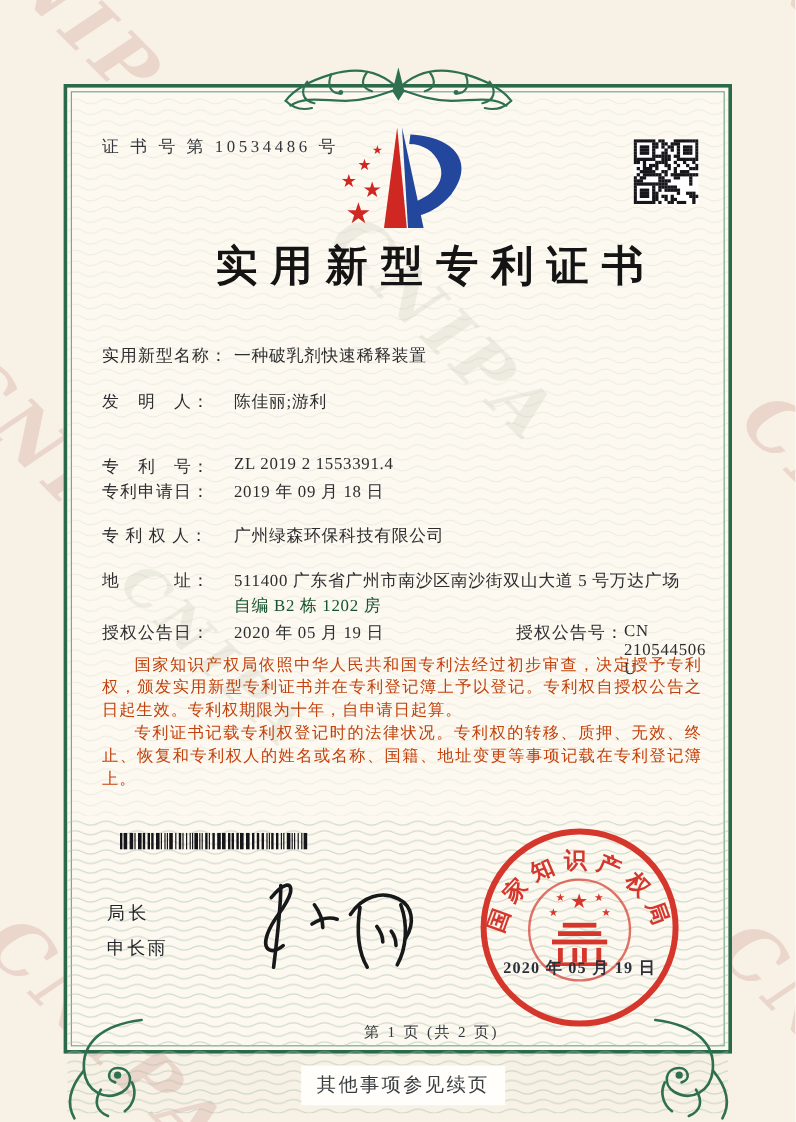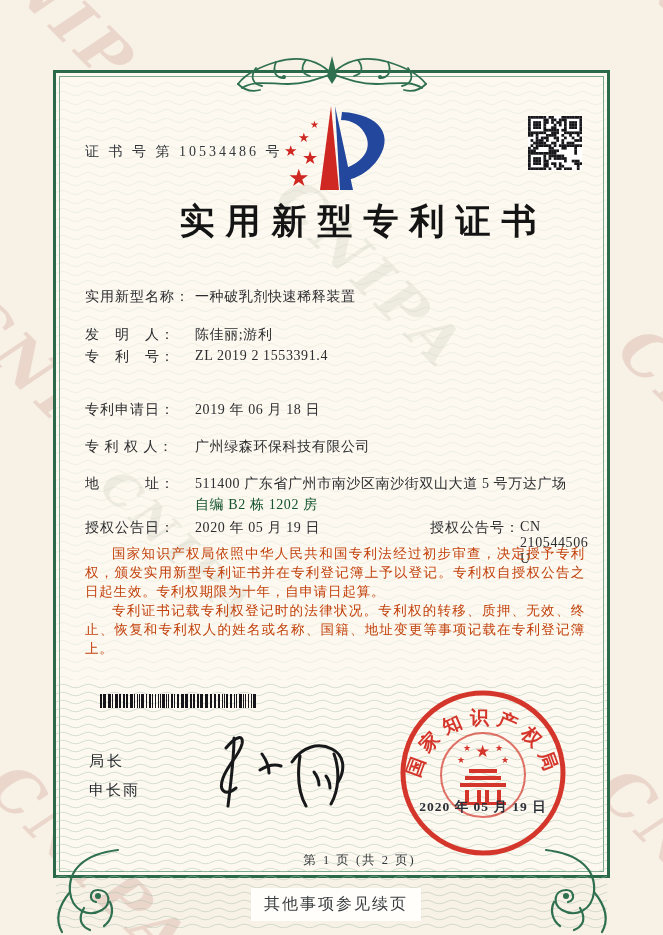--- a/index.html
+++ b/index.html
@@ -13,21 +13,21 @@
   .wm.gray{color:rgba(180,178,165,0.20);font-size:58px;}
 
   
   .frame-outer{position:absolute;left:53px;top:70px;width:557px;height:808px;
       border:3px solid #2a6a4b;box-sizing:border-box;background:#fdf9f0;}
   .frame-inner{position:absolute;left:59px;top:76px;width:545px;height:796px;
       border:1px solid #7aa88c;box-sizing:border-box;}
 
   .waves{position:absolute;pointer-events:none;}
 
-  .certno{position:absolute;left:85px;top:114px;font-size:14px;color:#33363a;letter-spacing:3px;margin-top:29px;}
+  .certno{position:absolute;left:85px;top:114px;font-size:14px;color:#33363a;letter-spacing:3px;}
   .logo{position:absolute;left:268px;top:98px;width:134px;height:100px;}
   .qr{position:absolute;left:528px;top:116px;width:54px;height:54px;background:#fff;}
 
   .title{position:absolute;left:0;top:198px;width:100%;text-align:center;
       font-size:35px;font-weight:bold;color:#141414;letter-spacing:11px;padding-left:32px;}
 
   .row{position:absolute;left:85px;display:flex;font-size:14px;color:#2d2d30;}
   .row .lbl{width:110px;flex:none;letter-spacing:1px;}
   .row .val{letter-spacing:0.6px;}
   .addr2{position:absolute;left:195px;font-size:14px;color:#14532d;letter-spacing:0.6px;}
@@ -393,27 +393,27 @@
   <div class="title">实用新型专利证书</div>
 
   <div class="row" style="top:288px">
     <span class="lbl">实用新型名称：</span>
     <span class="val">一种破乳剂快速稀释装置</span>
   </div>
   <div class="row" style="top:326px">
     <span class="lbl">发　明　人：</span>
     <span class="val">陈佳丽;游利</span>
   </div>
-  <div class="row" style="top:348px">
+  <div class="row" style="top:380px">
     <span class="lbl">专　利　号：</span>
     <span class="val">ZL 2019 2 1553391.4</span>
   </div>
   <div class="row" style="top:401px">
     <span class="lbl">专利申请日：</span>
-    <span class="val">2019 年 06 月 18 日</span>
+    <span class="val">2019 年 09 月 18 日</span>
   </div>
   <div class="row" style="top:438px">
     <span class="lbl">专 利 权 人：</span>
     <span class="val">广州绿森环保科技有限公司</span>
   </div>
   <div class="row" style="top:475px">
     <span class="lbl">地　　　址：</span>
     <span class="val">511400 广东省广州市南沙区南沙街双山大道 5 号万达广场</span>
   </div>
   <div class="addr2" style="top:496px">自编 B2 栋 1202 房</div>

